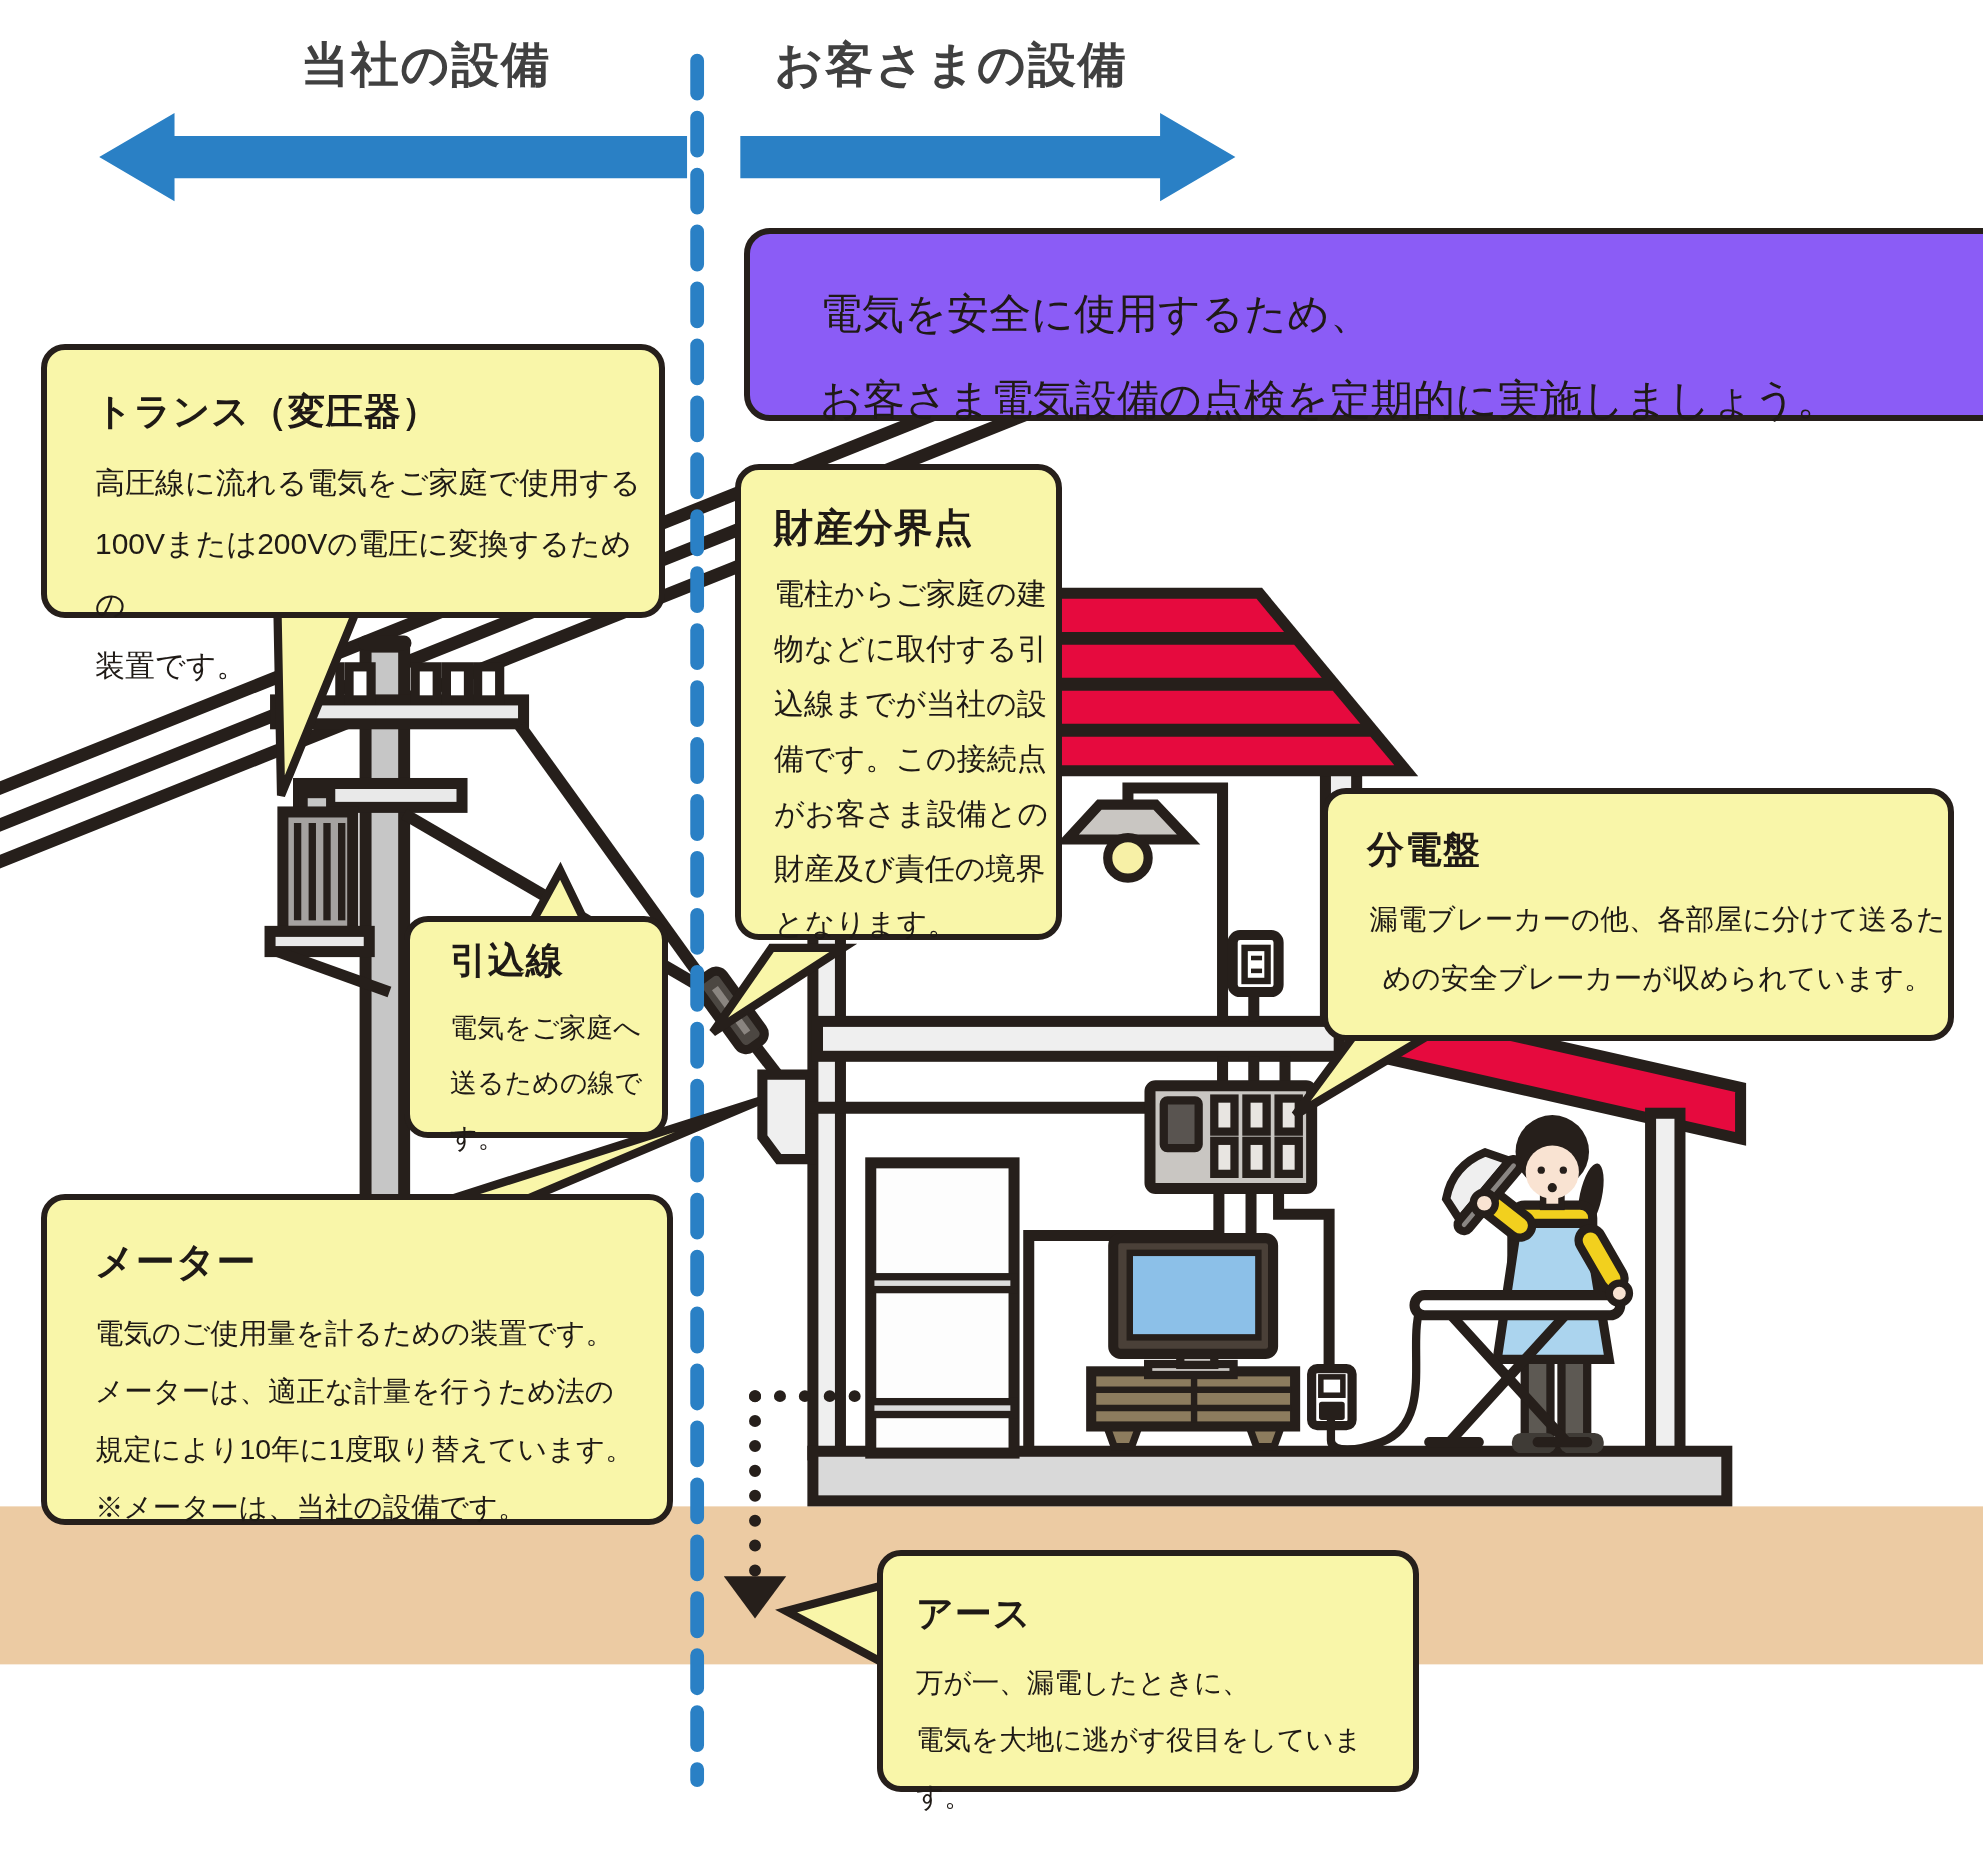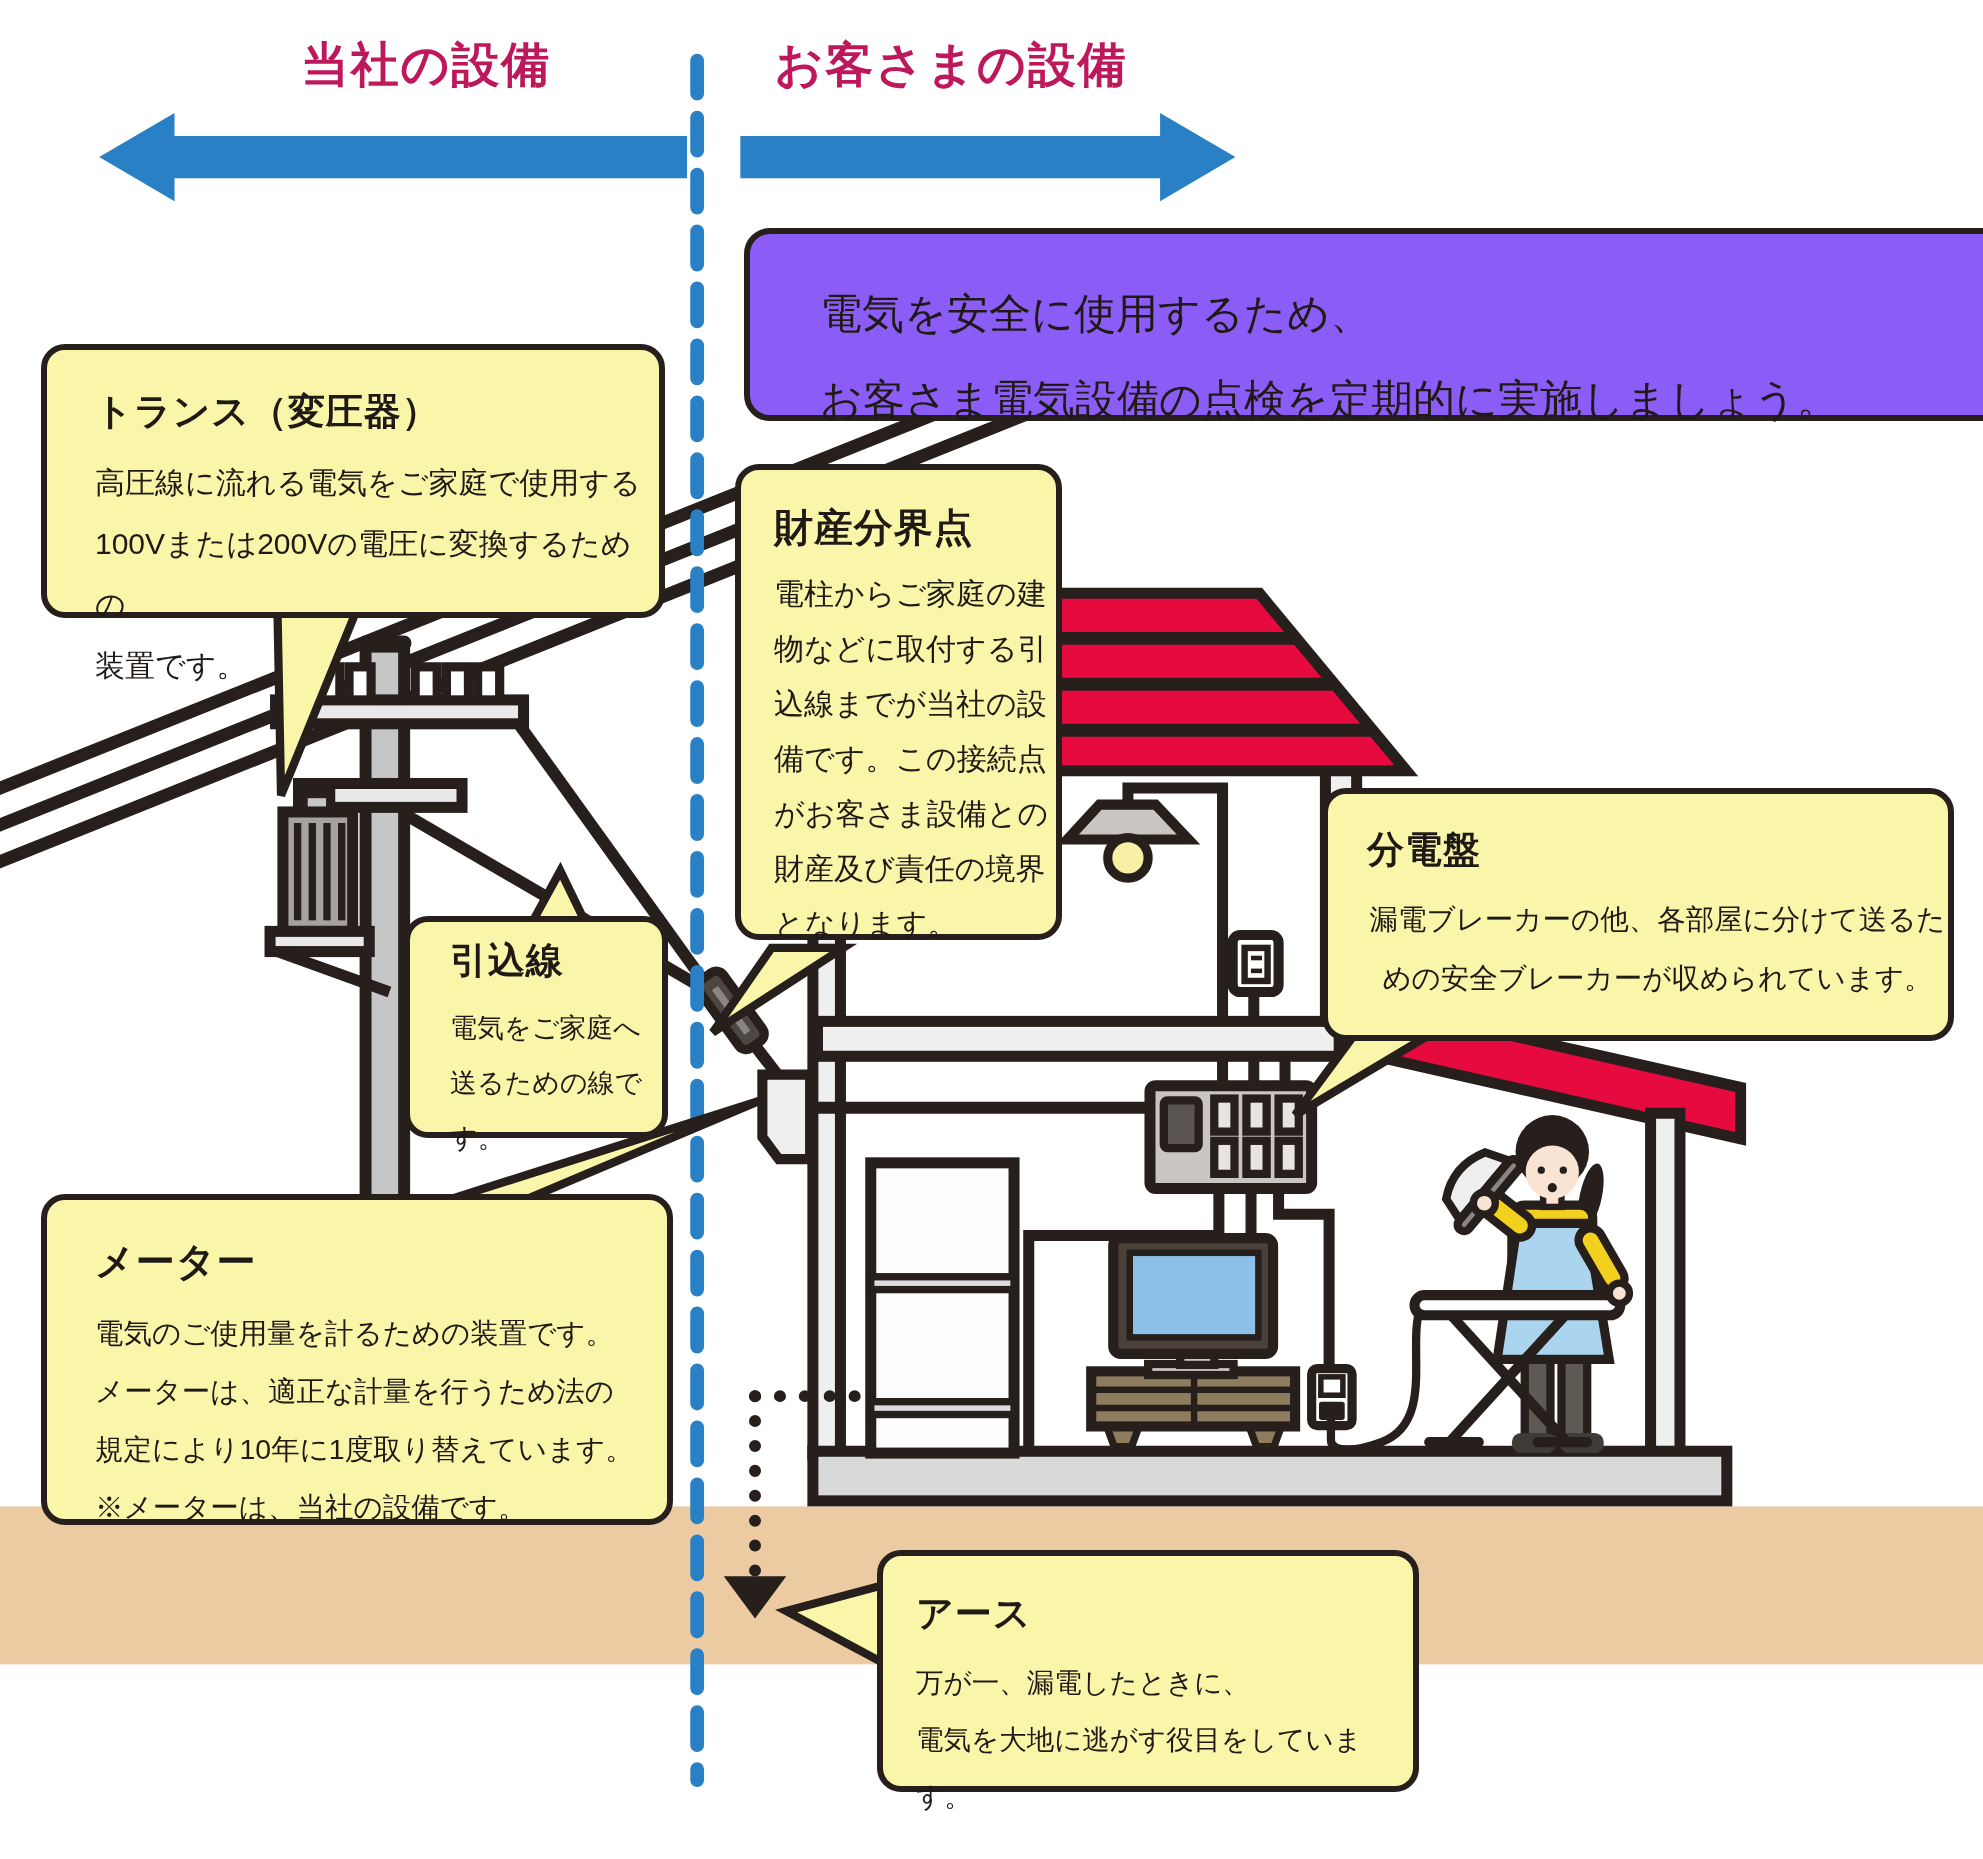--- a/index.html
+++ b/index.html
@@ -1,20 +1,20 @@
 <!DOCTYPE html>
 <html style="font-size:14.7px"><head>
 <meta charset="utf-8">
 <style>
   html,body{margin:0;padding:0;background:#ffffff;}
   .stage{position:relative;width:1984px;height:1860px;background:#ffffff;overflow:hidden;
          font-family:"Liberation Sans",sans-serif;color:#1f1a16;}
   .stage svg{position:absolute;left:0;top:0;}
   .hdr-label{position:absolute;top:33px;font-size:48px;font-weight:bold;letter-spacing:1.8px;
-             text-align:center;color:#be185d;z-index:3;}
+             text-align:center;color:#404040;z-index:3;}
   #lbl-left{left:169px;width:514px;}
   #lbl-right{left:703px;width:496px;}
   .note{position:absolute;left:744px;top:228px;width:1352px;height:193px;background:#8b5cf6;
         border:6.4px solid #261f1b;border-radius:26px;box-sizing:border-box;z-index:2;
         padding:37px 18.4px 0 70px;font-size:42px;font-weight:normal;line-height:86px;}
   .callout{position:absolute;background:#f9f6a9;border:6.4px solid #261f1b;border-radius:24px;
            box-sizing:border-box;z-index:2;}
   .c-title{font-weight:bold;font-size:37px;margin-bottom:14.7px;letter-spacing:0.9px;}
   .c-body{white-space:pre-line;font-size:29px;}
   #co-transformer{left:41px;top:344px;width:624px;height:274px;padding:37px 0 0 48px;}

